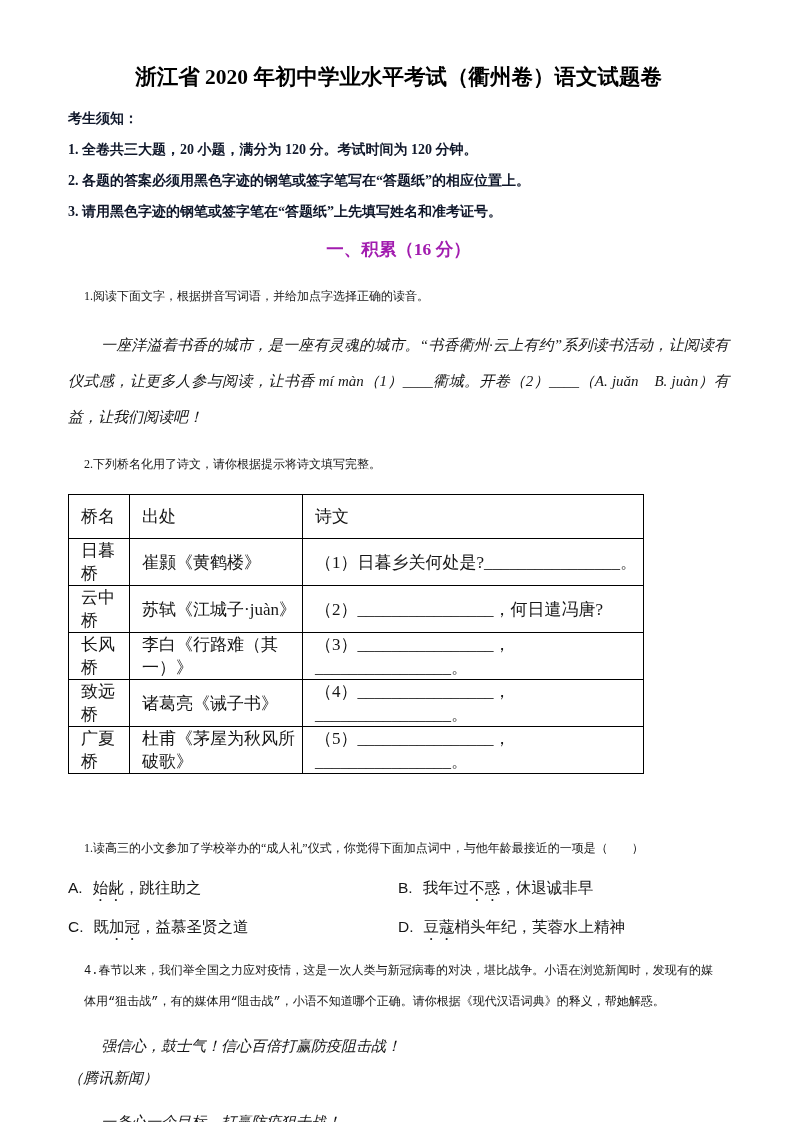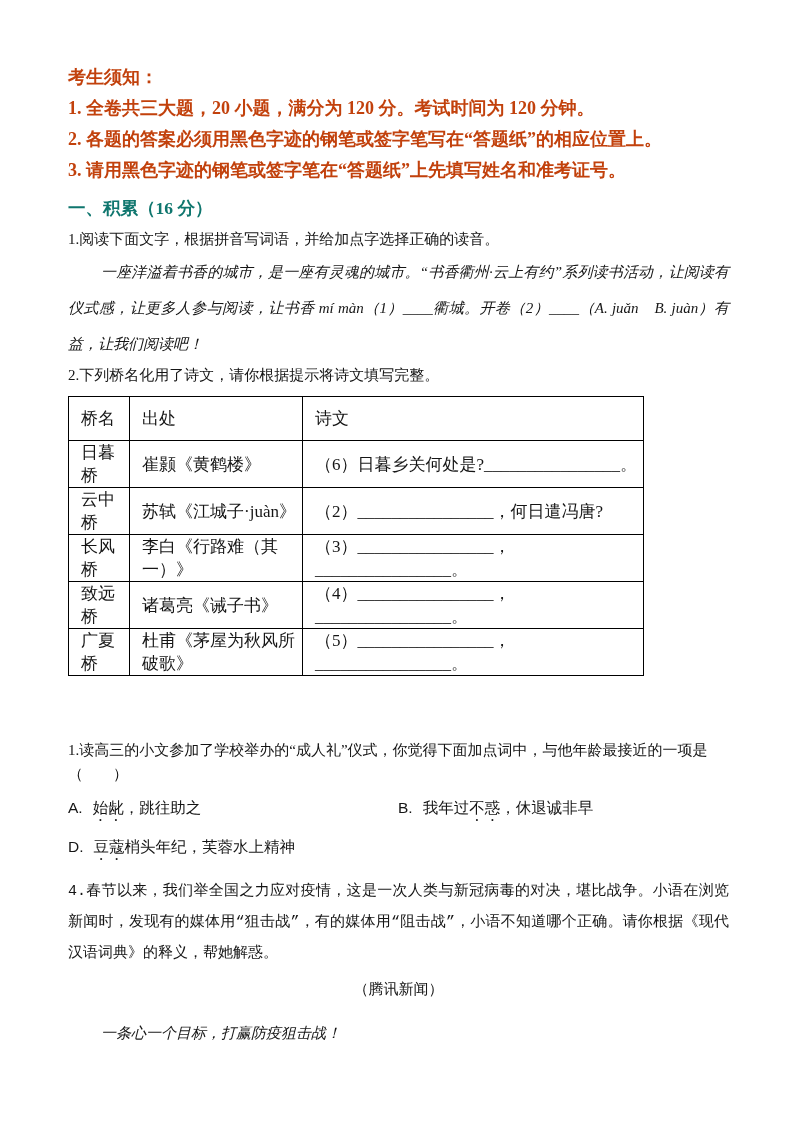--- a/index.html
+++ b/index.html
@@ -2,49 +2,50 @@
 <html><head>
 <meta charset="utf-8">
 <style>
   html,body{margin:0;padding:0;background:#fff;}
   .page{
     width:793px;height:1122px;box-sizing:border-box;background:#fff;
     padding:62px 64px 0 68px;overflow:hidden;
     font-family:"Liberation Serif","DejaVu Serif",serif;color:#151515;
   }
   .title{font-size:21.5px;font-weight:700;text-align:center;margin:0 0 12px 0;color:#000;}
-  .notice-line{font-size:18px;font-weight:700;line-height:31px;color:#c2410c;}
-  .section-heading{font-size:17.5px;font-weight:700;margin:6px 0 0 0;line-height:32px;color:#0f766e;}
-  .stem{font-size:15px;margin:0;line-height:30px;}
+  .notice-line{font-size:14px;font-weight:700;line-height:31px;color:#0f172a;}
+  .section-heading{font-size:17.5px;font-weight:700;margin:6px 0 0 0;line-height:32px;color:#a21caf;text-align:center;}
+  .stem{font-size:12px;margin:16px;line-height:30px;}
   .passage{font-size:15px;font-style:italic;margin:0;line-height:36px;text-indent:2.2em;text-align:justify;}
   .q2stem{line-height:27px;}
   .bridge-table{border-collapse:collapse;margin-top:7px;table-layout:fixed;width:575px;}
   .bridge-table th,.bridge-table td{
     border:1.6px solid #000;font-weight:400;text-align:left;
     padding:0 4px 0 12px;height:43px;font-size:17px;vertical-align:middle;
   }
   .q3stem{margin-top:62px;line-height:24px;}
   .opt-row{display:flex;margin-top:10px;font-size:15.5px;}
   .opt{width:330px;line-height:24px;}
   .opt:last-child{flex:1;}
   .opt-label{font-family:"Liberation Sans","DejaVu Sans",sans-serif;margin-right:10px;}
   .em-dot{
     -webkit-text-emphasis:filled dot;-webkit-text-emphasis-position:under right;
     text-emphasis:filled dot;text-emphasis-position:under right;text-align:center;
   }
   .q4stem{margin-top:12px;line-height:31px;text-align:justify;font-family:Liberation Mono, monospace;}
   .quote{font-size:15px;font-style:italic;margin:9px 0 0 0;text-indent:2.2em;line-height:24px;}
   .quote-2{margin-top:20px;}
-  .source{font-size:15px;margin:8px 0 0 0;text-align:center;line-height:24px;}
+  .source{font-size:15px;margin:8px 0 0 0;text-align:left;line-height:24px;font-style:italic;}
 </style>
 </head>
 <body>
 
 <div class="page">
 
+  <h1 class="title">浙江省 2020 年初中学业水平考试（衢州卷）语文试题卷</h1>
 
   <div>
     <div class="notice-line">考生须知：</div>
     <div class="notice-line">1. 全卷共三大题，20 小题，满分为 120 分。考试时间为 120 分钟。</div>
     <div class="notice-line">2. 各题的答案必须用黑色字迹的钢笔或签字笔写在“答题纸”的相应位置上。</div>
     <div class="notice-line">3. 请用黑色字迹的钢笔或签字笔在“答题纸”上先填写姓名和准考证号。</div>
   </div>
 
   <h2 class="section-heading">一、积累（16 分）</h2>
 
@@ -63,21 +64,21 @@
       <tr>
         <th>桥名</th>
         <th>出处</th>
         <th>诗文</th>
       </tr>
     </thead>
     <tbody>
       <tr>
         <td>日暮桥</td>
         <td>崔颢《黄鹤楼》</td>
-        <td>（6）日暮乡关何处是?________________。</td>
+        <td>（1）日暮乡关何处是?________________。</td>
       </tr>
       <tr>
         <td>云中桥</td>
         <td>苏轼《江城子·juàn》</td>
         <td>（2）________________，何日遣冯唐?</td>
       </tr>
       <tr>
         <td>长风桥</td>
         <td>李白《行路难（其一）》</td>
         <td>（3）________________，________________。</td>
@@ -100,22 +101,26 @@
   <div class="opt-row">
     <div class="opt">
       <span class="opt-label">A.</span><span class="em-dot">始龀</span><span>，跳往助之</span>
     </div>
     <div class="opt">
       <span class="opt-label">B.</span><span>我年过</span><span class="em-dot">不惑</span><span>，休退诚非早</span>
     </div>
   </div>
   <div class="opt-row">
     <div class="opt">
+      <span class="opt-label">C.</span><span>既</span><span class="em-dot">加冠</span><span>，益慕圣贤之道</span>
+    </div>
+    <div class="opt">
       <span class="opt-label">D.</span><span class="em-dot">豆蔻</span><span>梢头年纪，芙蓉水上精神</span>
     </div>
   </div>
 
   <p class="stem q4stem">4.春节以来，我们举全国之力应对疫情，这是一次人类与新冠病毒的对决，堪比战争。小语在浏览新闻时，发现有的媒体用“狙击战”，有的媒体用“阻击战”，小语不知道哪个正确。请你根据《现代汉语词典》的释义，帮她解惑。</p>
 
+  <p class="quote">强信心，鼓士气！信心百倍打赢防疫阻击战！</p>
   <p class="source">（腾讯新闻）</p>
   <p class="quote quote-2">一条心一个目标，打赢防疫狙击战！</p>
 
 </div>
 
 </body></html>

